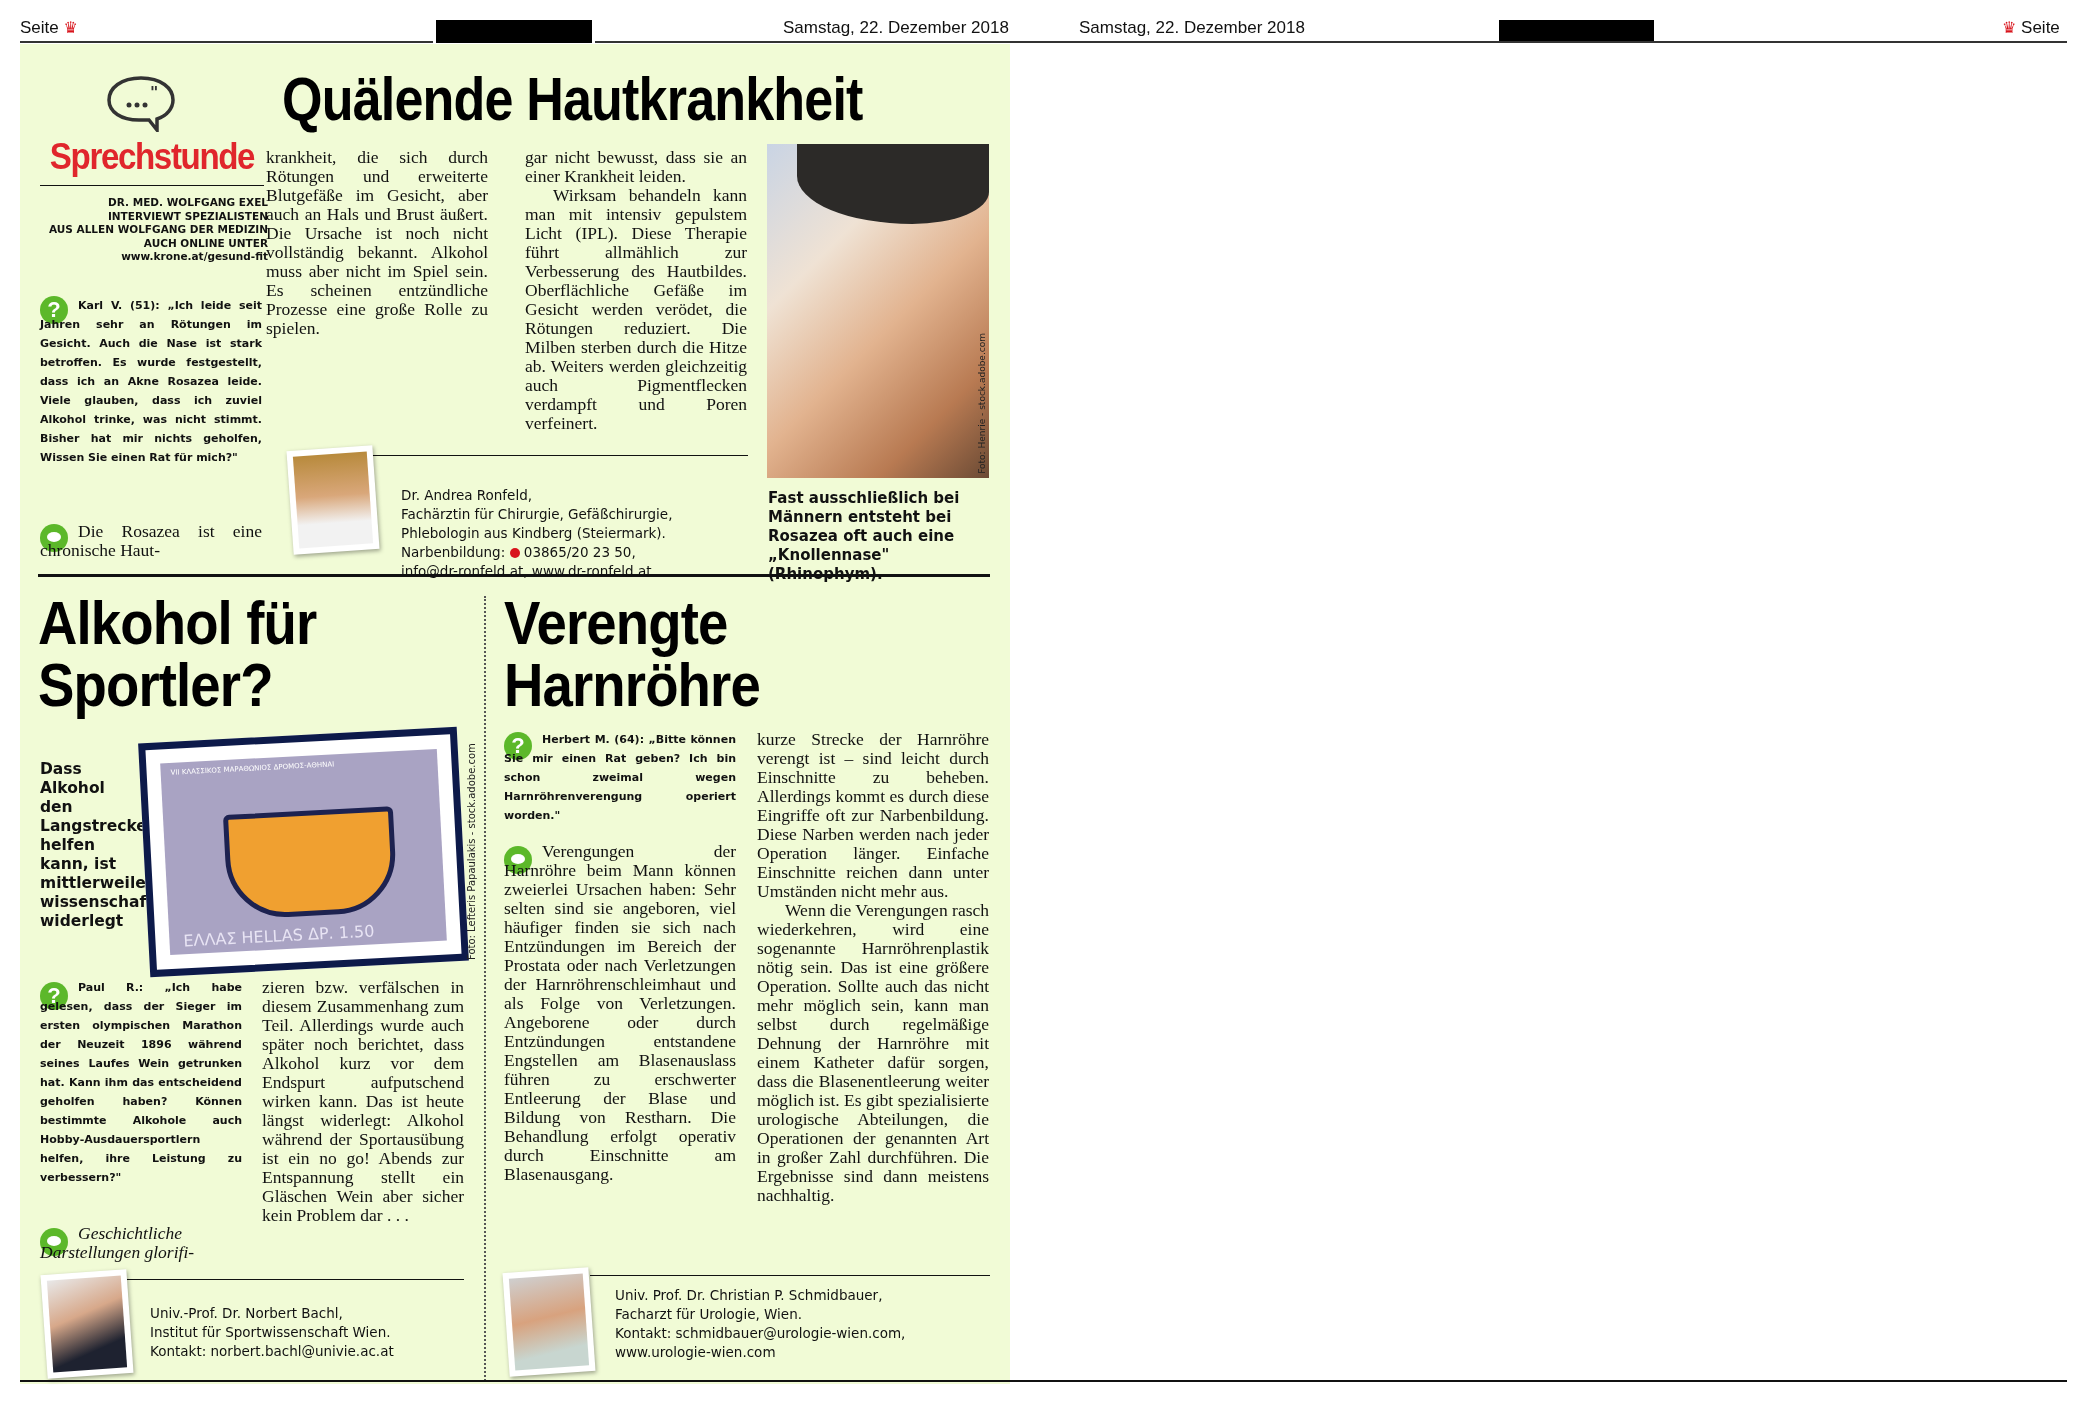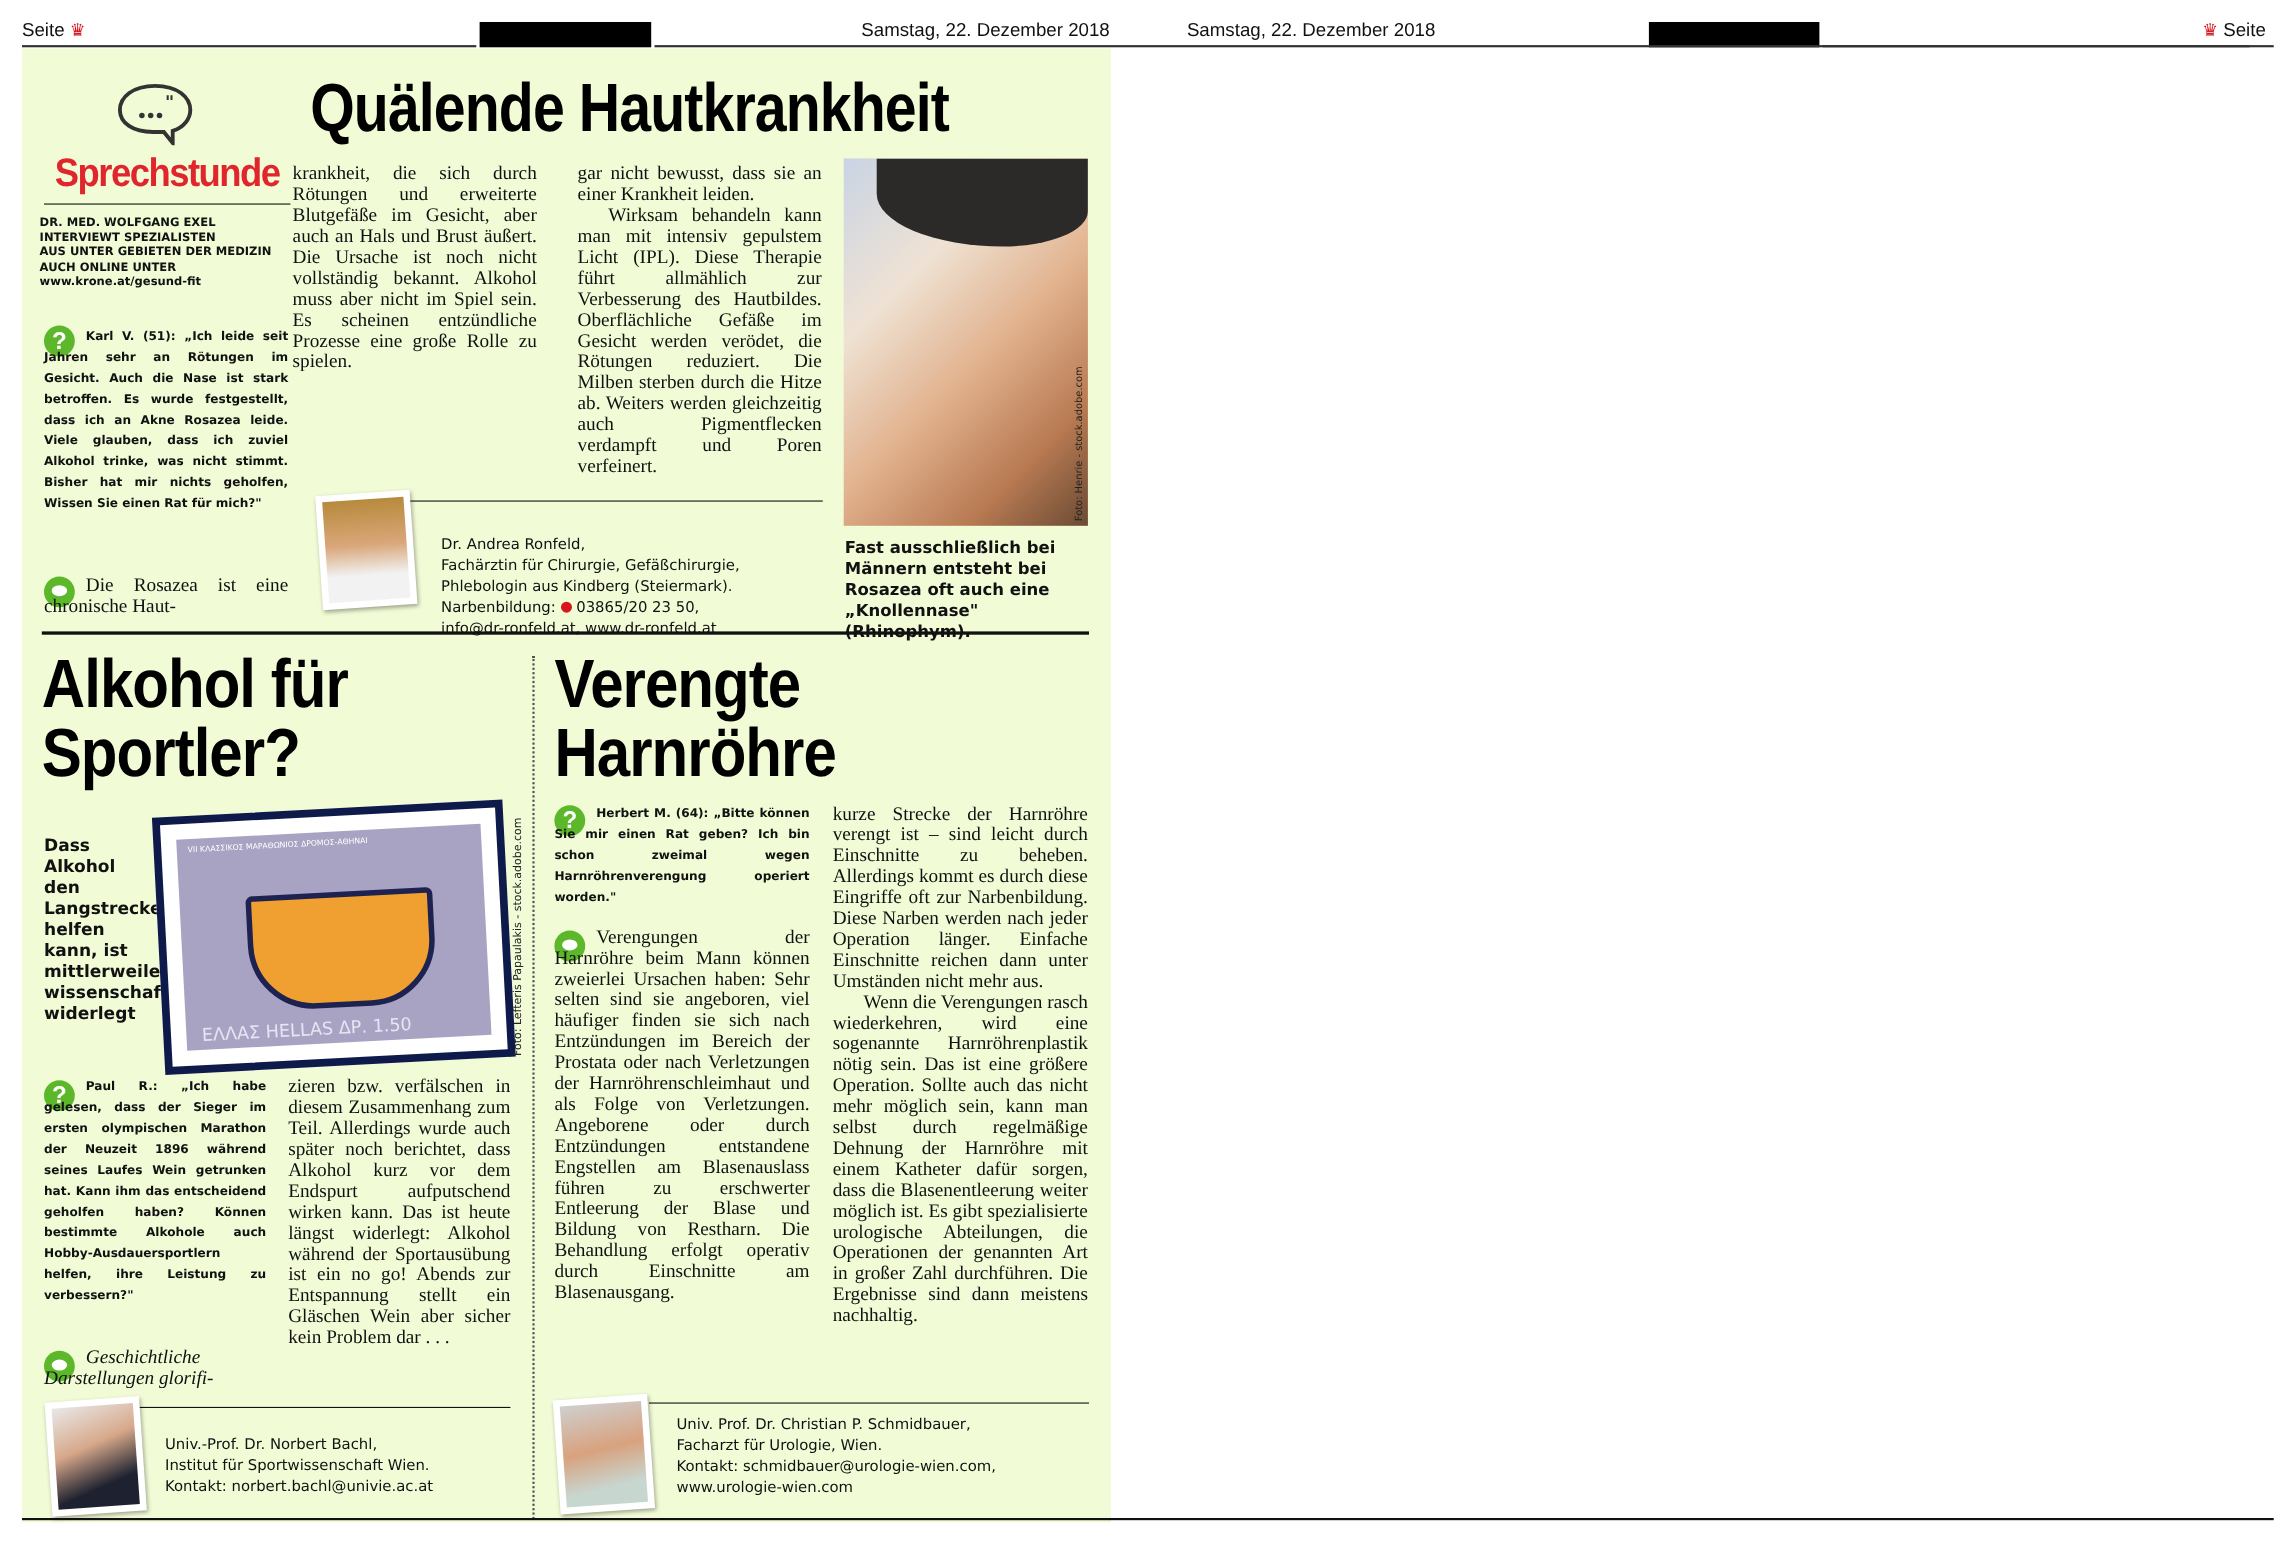--- a/index.html
+++ b/index.html
@@ -8,21 +8,21 @@
   
   .hdr-text { font-family:"Liberation Sans", sans-serif; font-size:17px; color:#111; top:18px; }
   .crown { color:#d8141c; font-size:16px; }
   .hdr-line { height:2px; background:#333; top:41px; }
   .black-box { background:#000; top:20px; height:23px; }
   .page-bg { left:20px; top:44px; width:990px; height:1340px; background:#f1fbd6; }
   
   .bubble { left:105px; top:74px; width:72px; height:58px; }
   .sprech { left:36px; top:136px; width:232px; text-align:center; font-family:"Liberation Sans", sans-serif; font-weight:bold; font-size:36px; color:#e0262c; letter-spacing:-1.5px; transform:scaleX(0.92); }
   .sprech-rule { left:40px; top:185px; width:224px; height:1px; background:#111; }
-  .sprech-info { left:36px; top:196px; width:232px; text-align:left; font-family:"DejaVu Sans", sans-serif; font-weight:bold; font-size:10.5px; line-height:13.5px; }
+  .sprech-info { left:36px; top:196px; width:232px; text-align:right; font-family:"DejaVu Sans", sans-serif; font-weight:bold; font-size:10.5px; line-height:13.5px; }
   
   .qicon { width:28px; height:28px; border-radius:50%; background:#5cb82a; color:#fff; font-weight:bold; font-family:"Liberation Sans", sans-serif; font-size:22px; text-align:center; line-height:28px; }
   .aicon { width:28px; height:28px; border-radius:50%; background:#5cb82a; }
   .aicon::after { content:""; position:absolute; left:7px; top:8px; width:14px; height:10px; background:#fff; border-radius:50%; }
   .qtext { font-family:"DejaVu Sans", sans-serif; font-weight:bold; font-size:11px; line-height:19px; text-align:justify; }
   .serif { font-family:"Liberation Serif", serif; font-size:17.5px; line-height:19px; text-align:justify; color:#111; }
   .serif p { margin:0; }
   .indent { text-indent:1.6em; }
   
   .headline { font-family:"Liberation Sans", sans-serif; font-weight:bold; color:#000; letter-spacing:-1px; }
@@ -72,21 +72,21 @@
   <circle cx="24" cy="31" r="2.5" fill="#333"></circle>
     <circle cx="32" cy="31" r="2.5" fill="#333"></circle>
     <circle cx="40" cy="31" r="2.5" fill="#333"></circle>
   <text x="45" y="24" font-size="16" font-weight="bold" fill="#333" font-family="DejaVu Sans, sans-serif">"</text>
 </svg>
 <div class="abs sprech">Sprechstunde</div>
 <div class="abs sprech-rule"></div>
 <div class="abs sprech-info">
   <div>DR. MED. WOLFGANG EXEL</div>
   <div>INTERVIEWT SPEZIALISTEN</div>
-  <div>AUS UNTER GEBIETEN DER MEDIZIN</div>
+  <div>AUS ALLEN WOLFGANG DER MEDIZIN</div>
   <div>AUCH ONLINE UNTER</div>
   <div>www.krone.at/gesund-fit</div>
 </div>
 
 <div class="abs headline hl-main">Quälende Hautkrankheit</div>
 
 <div class="abs qicon" style="left:40px;top:296px;">?</div>
 <div class="abs qtext" style="left:40px;top:296px;width:222px;text-indent:38px;">Karl V. (51): „Ich leide seit Jahren sehr an Rötungen im Gesicht. Auch die Nase ist stark betroffen. Es wurde festgestellt, dass ich an Akne Rosazea leide. Viele glauben, dass ich zuviel Alkohol trinke, was nicht stimmt. Bisher hat mir nichts geholfen, Wissen Sie einen Rat für mich?"</div>
 <div class="abs aicon" style="left:40px;top:524px;"></div>
 <div class="abs serif" style="left:40px;top:522px;width:222px;text-indent:38px;">Die Rosazea ist eine chronische Haut-</div>

